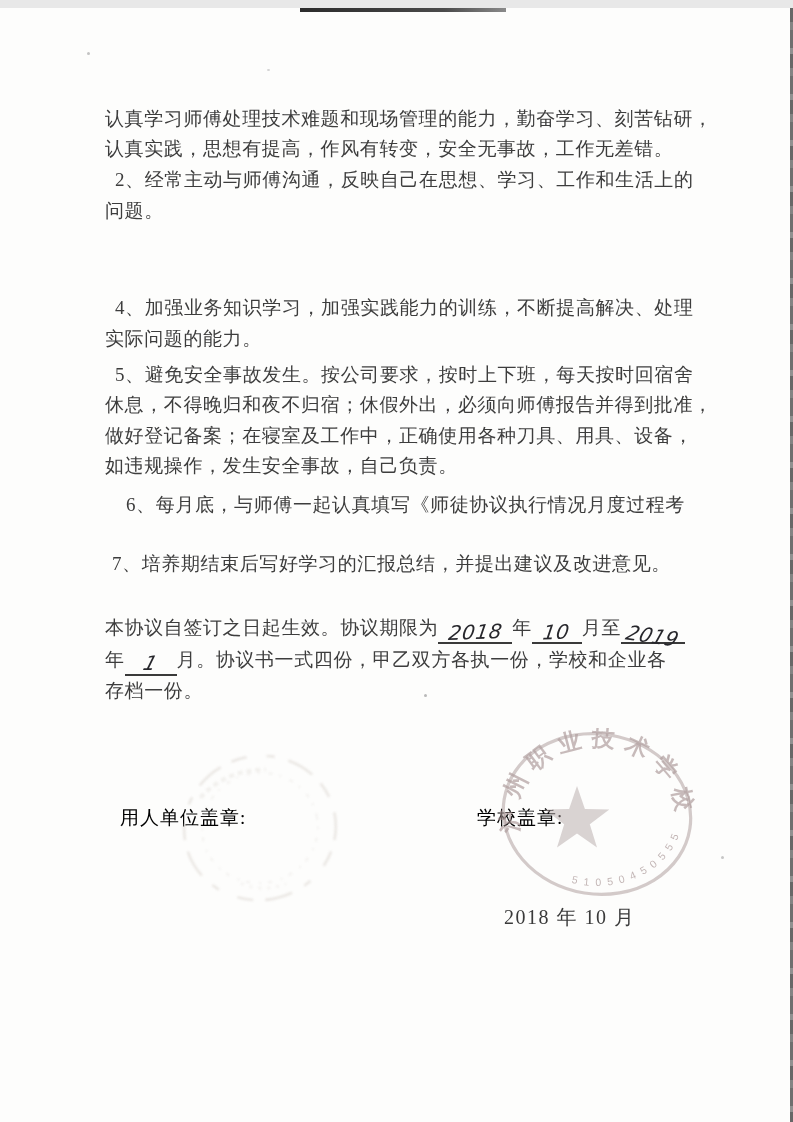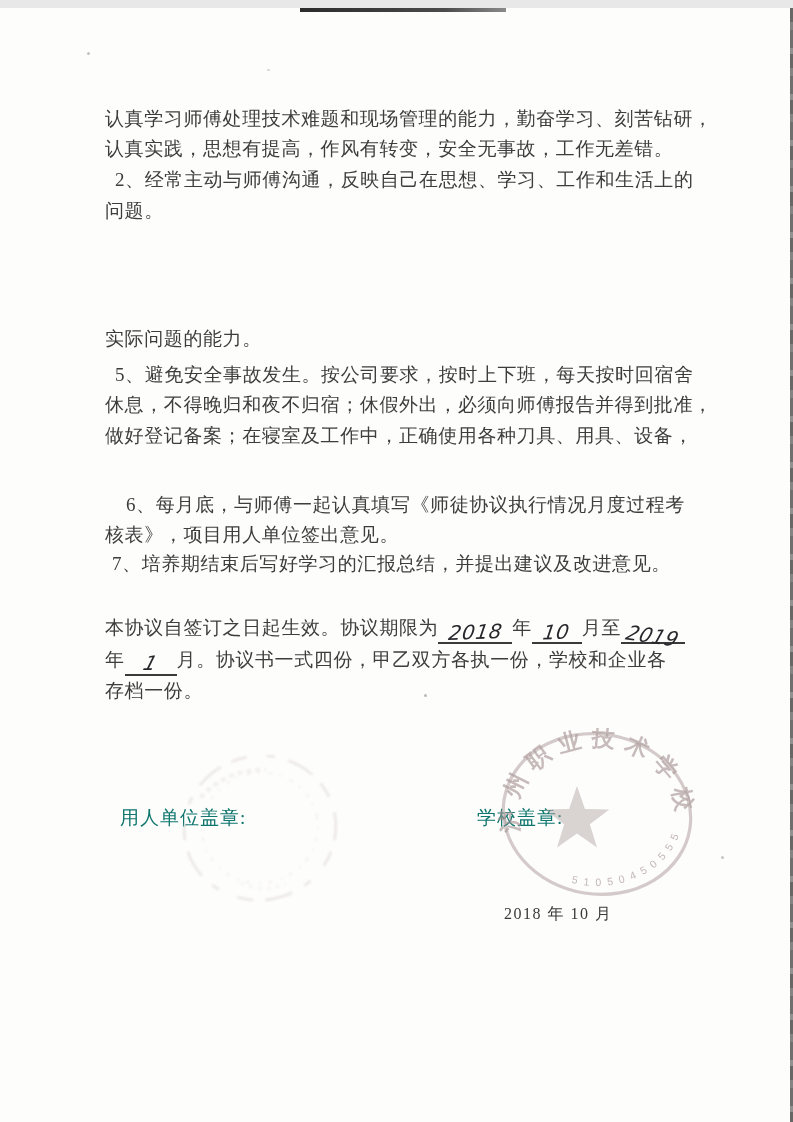--- a/index.html
+++ b/index.html
@@ -54,27 +54,27 @@
     color:#27272c;
     transform:skewX(-10deg) rotate(-2deg);
     position:relative;top:2px;
   }
   .hw-dip{transform:skewX(-12deg) rotate(8deg);top:6px;}
   .hw-one{transform:skewX(-16deg);top:1px;}
 
   
   .sig{
     position:absolute;font-size:19px;letter-spacing:1px;
-    white-space:nowrap;color:#0f766e;
+    white-space:nowrap;color:#000000;
   }
   .sig-employer{left:120px;top:797px;}
   .sig-school{left:477px;top:797px;z-index:1;}
   .doc-date{
     position:absolute;left:504px;top:896px;
-    font-size:16px;letter-spacing:1.5px;color:#3a3a3a;
+    font-size:20px;letter-spacing:1.5px;color:#3a3a3a;
     white-space:nowrap;
   }
 
   
   .school-stamp{
     position:absolute;left:496px;top:720px;width:202px;height:178px;
     z-index:2;filter:blur(0.4px);opacity:.9;
   }
   .employer-stamp{
     position:absolute;left:178px;top:742px;width:165px;height:160px;
@@ -90,26 +90,27 @@
   <div class="artifact-right"></div>
   <div class="speck s1"></div>
   <div class="speck s2"></div>
   <div class="speck s3"></div>
   <div class="speck s4"></div>
 
   <div class="line" style="top:100px">认真学习师傅处理技术难题和现场管理的能力，勤奋学习、刻苦钻研，</div>
   <div class="line" style="top:130px">认真实践，思想有提高，作风有转变，安全无事故，工作无差错。</div>
   <div class="line ind1" style="top:161px">2、经常主动与师傅沟通，反映自己在思想、学习、工作和生活上的</div>
   <div class="line" style="top:192px">问题。</div>
+  <div class="line ind1" style="top:289px">4、加强业务知识学习，加强实践能力的训练，不断提高解决、处理</div>
   <div class="line" style="top:320px">实际问题的能力。</div>
   <div class="line ind1" style="top:356px">5、避免安全事故发生。按公司要求，按时上下班，每天按时回宿舍</div>
   <div class="line" style="top:386px">休息，不得晚归和夜不归宿；休假外出，必须向师傅报告并得到批准，</div>
   <div class="line" style="top:417px">做好登记备案；在寝室及工作中，正确使用各种刀具、用具、设备，</div>
+  <div class="line" style="top:447px">如违规操作，发生安全事故，自己负责。</div>
   <div class="line ind6" style="top:486px">6、每月底，与师傅一起认真填写《师徒协议执行情况月度过程考</div>
-  <div class="line" style="top:516px">核表》，项目用人单位签出意见。</div>
   <div class="line ind7" style="top:545px">7、培养期结束后写好学习的汇报总结，并提出建议及改进意见。</div>
 
   <div class="line" style="top:609px">
     <span>本协议自签订之日起生效。协议期限为</span><span class="blank b1"><span class="hw">2018</span></span><span>年</span><span class="blank b2"><span class="hw">10</span></span><span>月至</span><span class="blank b3"><span class="hw hw-dip">2019</span></span>
   </div>
   <div class="line" style="top:641px">
     <span>年</span><span class="blank b4"><span class="hw hw-one">1</span></span><span>月。协议书一式四份，甲乙双方各执一份，学校和企业各</span>
   </div>
   <div class="line" style="top:672px">存档一份。</div>
 

